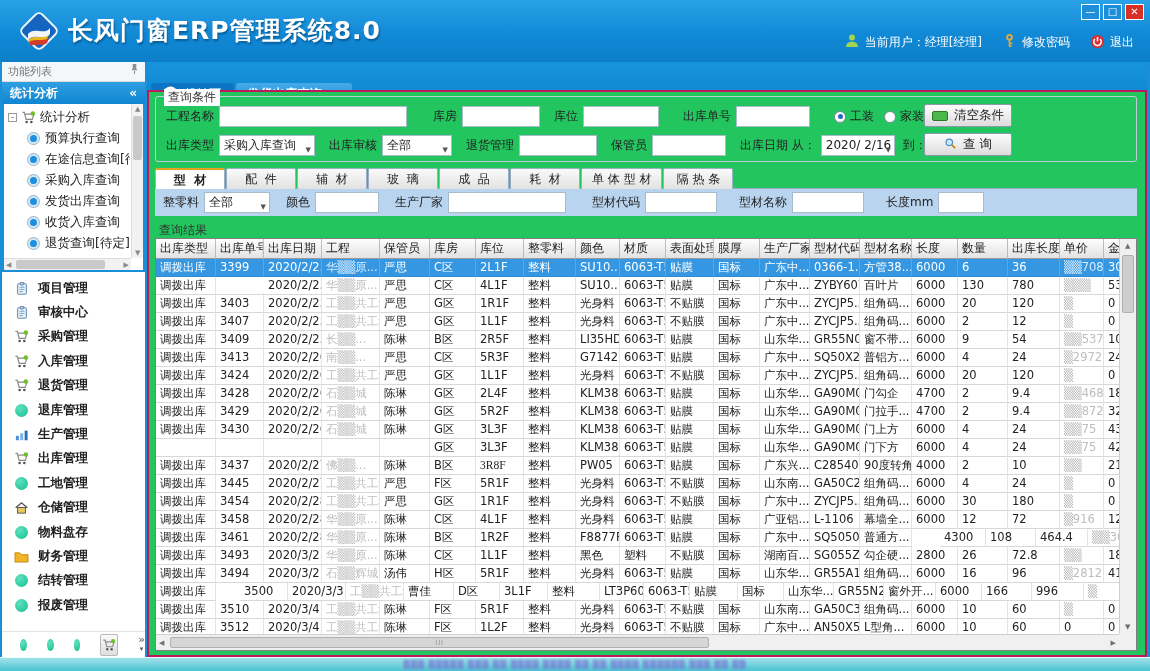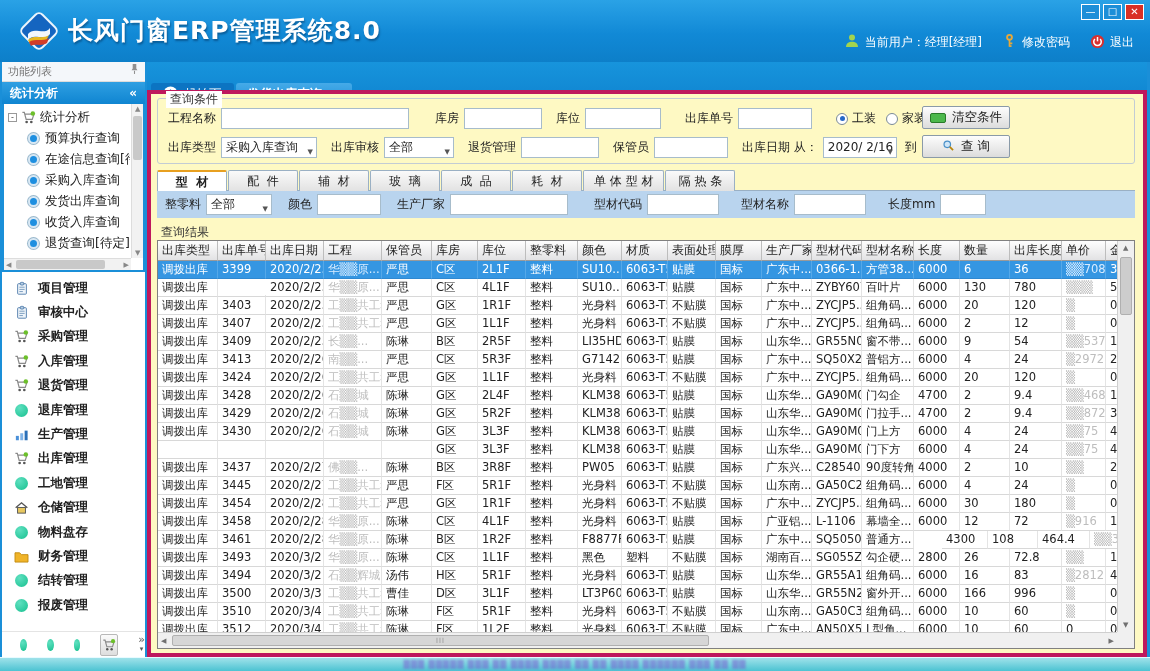--- a/index.html
+++ b/index.html
@@ -54,21 +54,21 @@
   
   .main { position:absolute; left:147px; right:3px; top:62px; bottom:14px; }
   .tabbar { position:absolute; top:0; left:0; right:0; height:44px; background:linear-gradient(#1794dc,#0f83cf); }
   .tabs { position:absolute; bottom:0; left:4px; display:flex; gap:2px; }
   .tab { height:23px; display:flex; align-items:center; gap:6px; padding:0 12px; color:#fff;
     border-radius:3px 3px 0 0; font-size:12.5px; }
   .tab.home { background:#0c74c2; }
   .tab.active { background:linear-gradient(#45aae8,#1b8fd8); font-weight:bold; }
   .tab .x { font-size:11px; color:#e8f4ff; margin-left:2px; }
   .tab-caret { position:absolute; right:8px; bottom:6px; color:#fff; font-size:9px; }
-  .content { position:absolute; top:28px; left:0; right:0; bottom:0; background:#fef9c3; border:4px solid #be185d; }
+  .content { position:absolute; top:28px; left:0; right:0; bottom:0; background:#22c55e; border:2px solid #be185d; }
 
   
   .qbox { position:absolute; top:4px; left:6px; right:8px; height:66px; border:1px solid #c3ccd4; border-radius:3px; }
   .qbox .legend { position:absolute; top:-8px; left:8px; background:#fff; padding:0 4px; color:#333; }
   .q-row { display:flex; align-items:center; height:27px; padding-left:10px; margin-top:6px; white-space:nowrap; }
   .q-row.r2 { margin-top:2px; }
   .lbl { margin-right:5px; color:#222; }
   .txt { height:21px; border:1px solid #a7bccb; background:#fff; margin-right:14px; font:inherit; padding:0 3px; }
   .sel { position:relative; height:21px; border:1px solid #a7bccb; background:#fff; margin-right:14px;
     line-height:19px; padding:0 16px 0 4px; }
@@ -734,21 +734,21 @@
                   <div class="g-td cens" style="width: 44px;">▒▒75</div>
                   <div class="g-td" style="width: 40px;">423</div>
                 </div>
                 <div class="g-tr">
                   <div class="g-td" style="width: 60px;">调拨出库</div>
                   <div class="g-td" style="width: 48px;">3437</div>
                   <div class="g-td" style="width: 58px;">2020/2/27</div>
                   <div class="g-td cens" style="width: 58px;">佛▒▒...</div>
                   <div class="g-td" style="width: 50px;">陈琳</div>
                   <div class="g-td" style="width: 46px;">B区</div>
-                  <div class="g-td" style="width: 48px;">3R8F</div>
+                  <div class="g-td" style="width: 48px; font-family: Liberation Serif, serif;">3R8F</div>
                   <div class="g-td" style="width: 52px;">整料</div>
                   <div class="g-td" style="width: 44px;">PW05</div>
                   <div class="g-td" style="width: 46px;">6063-T5</div>
                   <div class="g-td" style="width: 48px;">贴膜</div>
                   <div class="g-td" style="width: 46px;">国标</div>
                   <div class="g-td" style="width: 50px;">广东兴...</div>
                   <div class="g-td" style="width: 50px;">C28540B</div>
                   <div class="g-td" style="width: 52px;">90度转角</div>
                   <div class="g-td" style="width: 46px;">4000</div>
                   <div class="g-td" style="width: 50px;">2</div>
@@ -877,27 +877,27 @@
                   <div class="g-td" style="width: 52px;">整料</div>
                   <div class="g-td" style="width: 44px;">光身料</div>
                   <div class="g-td" style="width: 46px;">6063-T5</div>
                   <div class="g-td" style="width: 48px;">贴膜</div>
                   <div class="g-td" style="width: 46px;">国标</div>
                   <div class="g-td" style="width: 50px;">山东华...</div>
                   <div class="g-td" style="width: 50px;">GR55A11</div>
                   <div class="g-td" style="width: 52px;">组角码...</div>
                   <div class="g-td" style="width: 46px;">6000</div>
                   <div class="g-td" style="width: 50px;">16</div>
-                  <div class="g-td" style="width: 52px;">83</div>
+                  <div class="g-td" style="width: 52px;">96</div>
                   <div class="g-td cens" style="width: 44px;">▒2812</div>
                   <div class="g-td" style="width: 40px;">411</div>
                 </div>
                 <div class="g-tr">
                   <div class="g-td" style="width: 60px;">调拨出库</div>
-                  <div class="g-td" style="width: 48px;">3500</div>
+                  <div class="g-td" style="width: 48px; margin-left: 24px;">3500</div>
                   <div class="g-td" style="width: 58px;">2020/3/3</div>
                   <div class="g-td cens" style="width: 58px;">工▒▒共工程</div>
                   <div class="g-td" style="width: 50px;">曹佳</div>
                   <div class="g-td" style="width: 46px;">D区</div>
                   <div class="g-td" style="width: 48px;">3L1F</div>
                   <div class="g-td" style="width: 52px;">整料</div>
                   <div class="g-td" style="width: 44px;">LT3P60</div>
                   <div class="g-td" style="width: 46px;">6063-T5</div>
                   <div class="g-td" style="width: 48px;">贴膜</div>
                   <div class="g-td" style="width: 46px;">国标</div>

